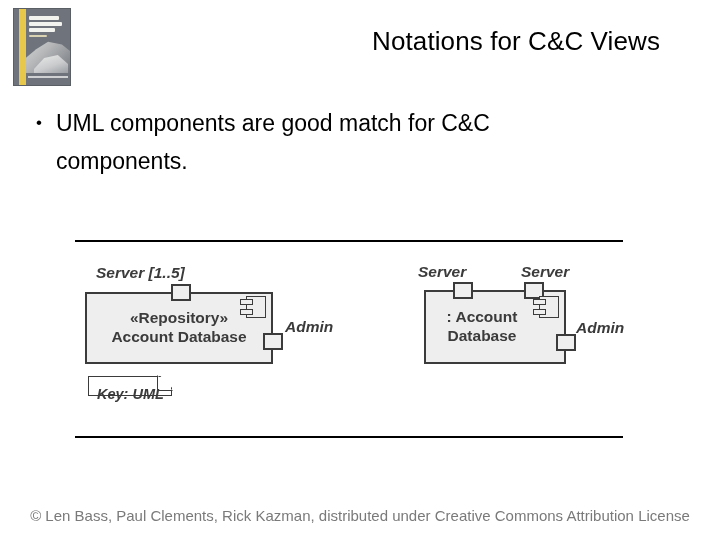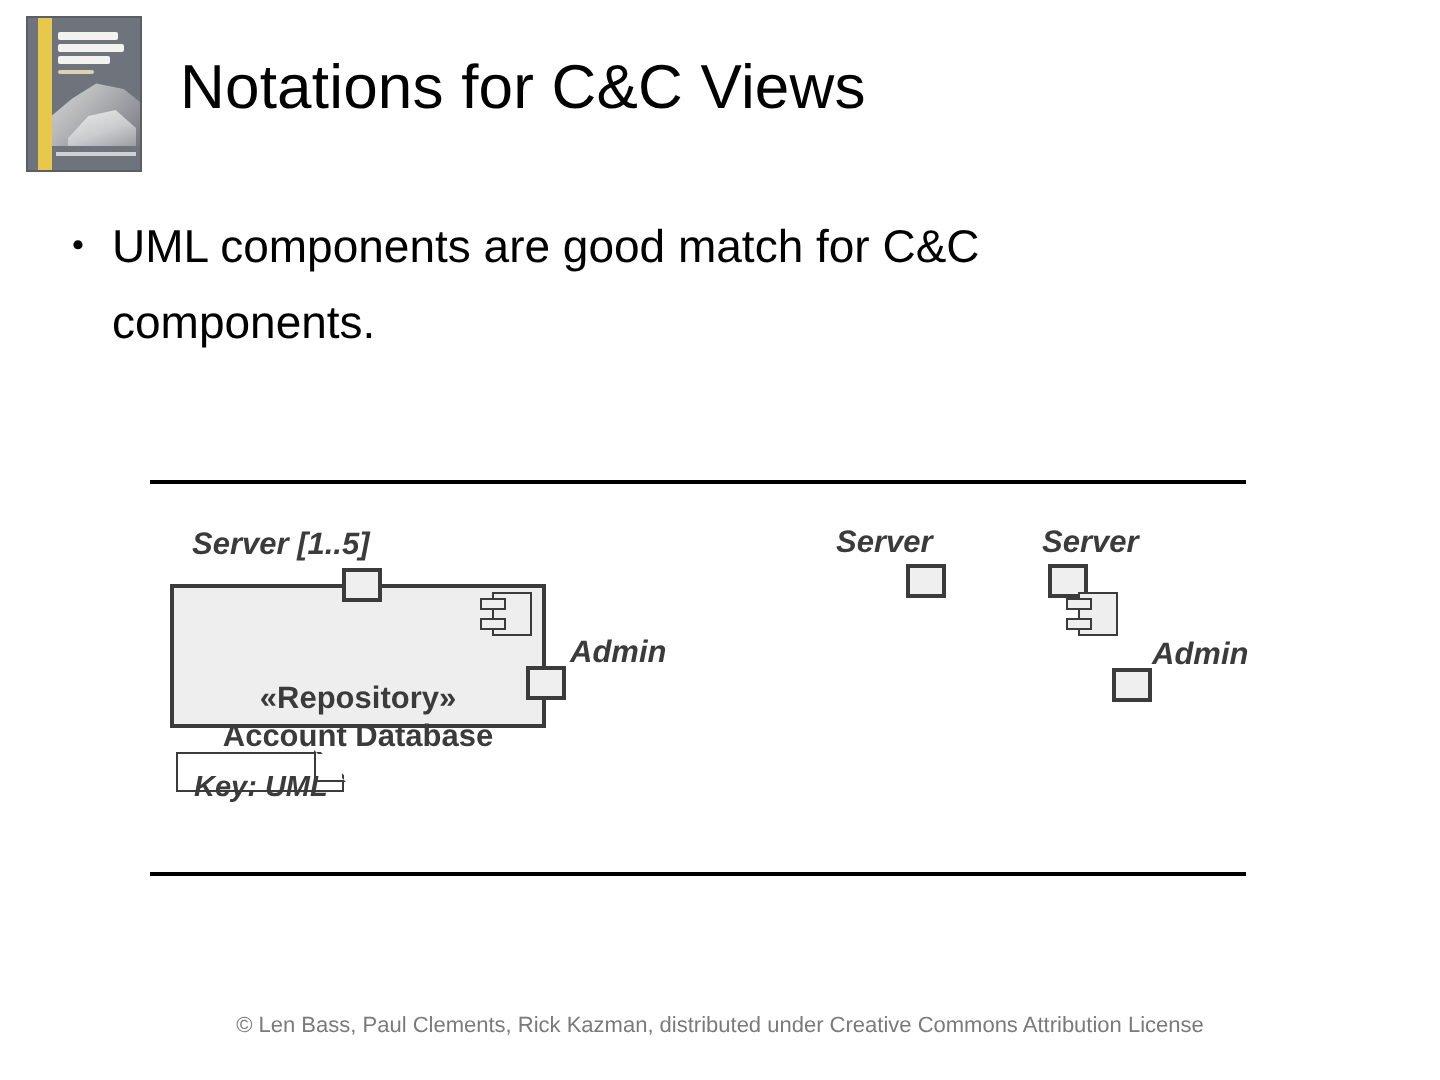--- a/index.html
+++ b/index.html
@@ -87,22 +87,22 @@
     font-size: 6px;
     line-height: 6px;
   }
 
   
   .slide-title {
     position: absolute;
     left: 90px;
     top: 26px;
     width: 570px;
-    text-align: left;
-    font-size: 31px;
+    text-align: right;
+    font-size: 26px;
     color: #000000;
     letter-spacing: 0.1px;
     white-space: nowrap;
   }
 
   
   .body-list {
     position: absolute;
     left: 36px;
     top: 104px;
@@ -165,21 +165,20 @@
   }
   .uml-box-label {
     position: absolute;
     left: 0;
     right: 0;
     text-align: center;
     font-size: 15.5px;
     font-weight: bold;
     color: #3b3b3b;
     line-height: 19px;
-    margin-top: 32px;
   }
   .uml-box.left .uml-box-label { top: 14px; }
   .uml-box.right .uml-box-label { top: 15px; padding-right: 26px; }
 
   
   .port {
     position: absolute;
     width: 20px;
     height: 17px;
     background: #efefef;
@@ -279,21 +278,21 @@
     white-space: nowrap;
   }
 
   
   .footer {
     position: absolute;
     left: 0;
     top: 507px;
     width: 720px;
     text-align: center;
-    font-size: 11px;
+    font-size: 15px;
     color: #7a7a7a;
   }
 </style>
 </head>
 <body>
 
 <div class="book-cover">
   <div class="book-spine"></div>
   <div class="book-title-lines">
     <div class="bl w1"></div>
@@ -333,20 +332,26 @@
 
   <div class="port-label lbl-server15">Server [1..5]</div>
   <div class="port-label lbl-admin-left">Admin</div>
 
   <div class="comp-icon icon-left">
     <div class="ci-body"></div>
     <div class="ci-tab t1"></div>
     <div class="ci-tab t2"></div>
   </div>
 
+  <div class="uml-box right">
+    <div class="uml-box-label">
+      <div>: Account</div>
+      <div>Database</div>
+    </div>
+  </div>
 
   <div class="port port-right-top1"></div>
   <div class="port port-right-top2"></div>
   <div class="port port-right-side"></div>
 
   <div class="port-label lbl-server-r1">Server</div>
   <div class="port-label lbl-server-r2">Server</div>
   <div class="port-label lbl-admin-right">Admin</div>
 
   <div class="comp-icon icon-right">

